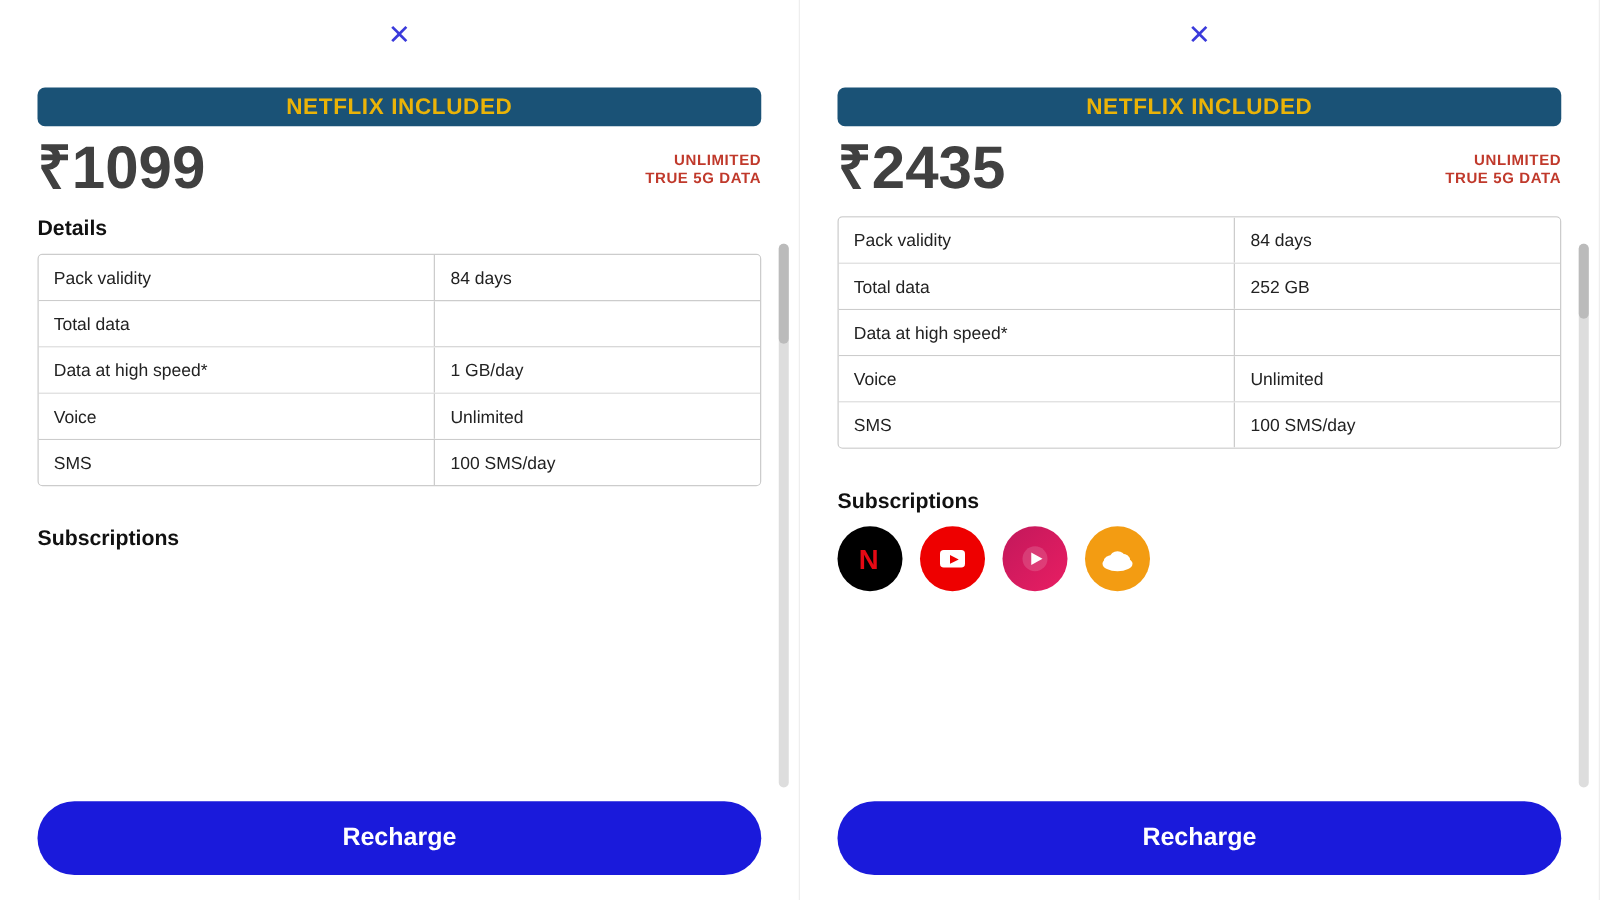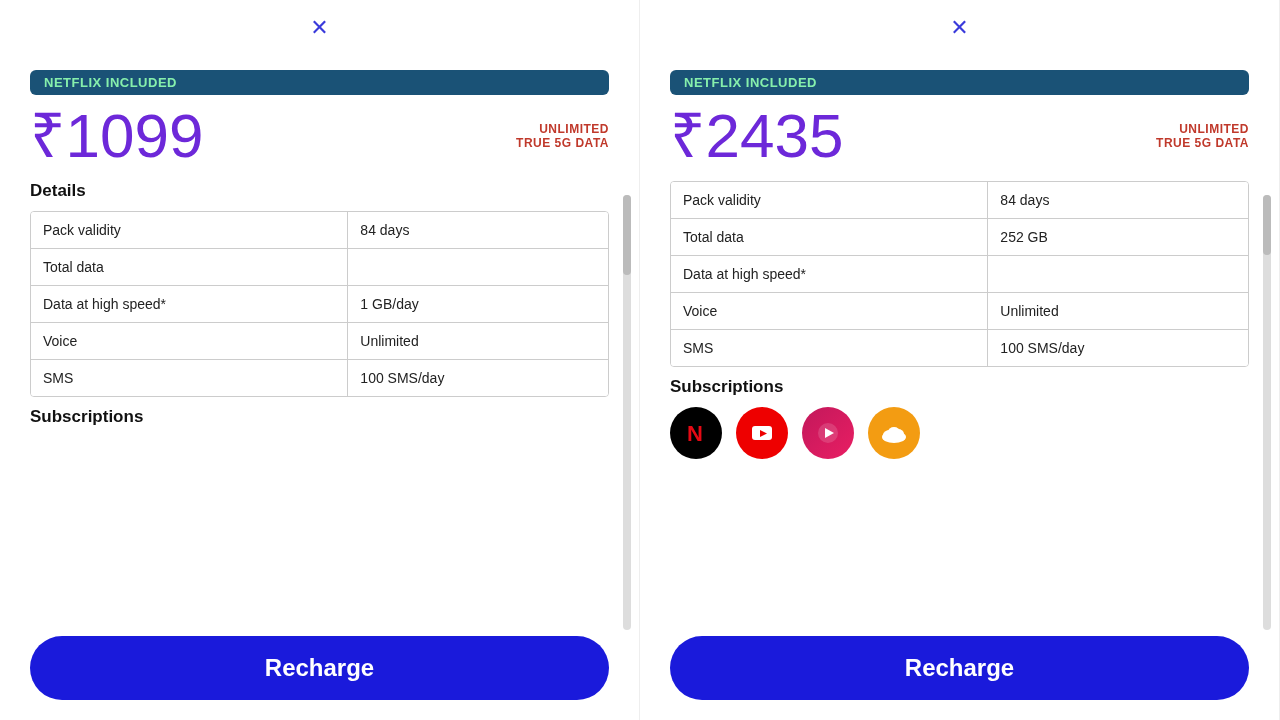--- a/index.html
+++ b/index.html
@@ -35,41 +35,42 @@
       color: #3a3adb;
       cursor: pointer;
       font-weight: 300;
       background: none;
       border: none;
     }
 
     .netflix-badge {
       display: inline-block;
       background-color: #1a5276;
-      color: #86efac;
-      font-weight: bold;
-      font-size: 13px;
+      color: #eab308;
+      font-weight: bold;
+      font-size: 18px;
       padding: 5px 14px;
       border-radius: 6px;
       margin-top: 50px;
       margin-bottom: 10px;
       letter-spacing: 0.5px;
+      text-align: center;
     }
 
     .price-row {
       display: flex;
       align-items: center;
       justify-content: space-between;
       margin-bottom: 14px;
     }
 
     .price {
-      font-size: 62px;
-      font-weight: normal;
-      color: #6d28d9;
+      font-size: 48px;
+      font-weight: bold;
+      color: #404040;
       line-height: 1;
     }
 
     .unlimited-badge {
       text-align: right;
       line-height: 1.2;
     }
 
     .unlimited-line1 {
       font-size: 12px;
@@ -89,21 +90,21 @@
       font-size: 17px;
       font-weight: bold;
       color: #111;
       margin-bottom: 10px;
     }
 
     .plan-table {
       border: 1px solid #ccc;
       border-radius: 4px;
       overflow: hidden;
-      margin-bottom: 10px;
+      margin-bottom: 32px;
       flex-shrink: 0;
     }
 
     .plan-table-row {
       display: flex;
       border-bottom: 1px solid #ccc;
       font-size: 14px;
     }
 
     .plan-table-row:last-child {
@@ -169,21 +170,21 @@
       background: #f39c12;
       color: #fff;
     }
 
     .recharge-btn {
       background: #1a1adb;
       color: #fff;
       border: none;
       border-radius: 40px;
       padding: 18px 0;
-      font-size: 24px;
+      font-size: 20px;
       font-weight: bold;
       cursor: pointer;
       width: 100%;
       margin-top: auto;
     }
 
     .right-scroll {
       position: absolute;
       right: 8px;
       top: 200px;

